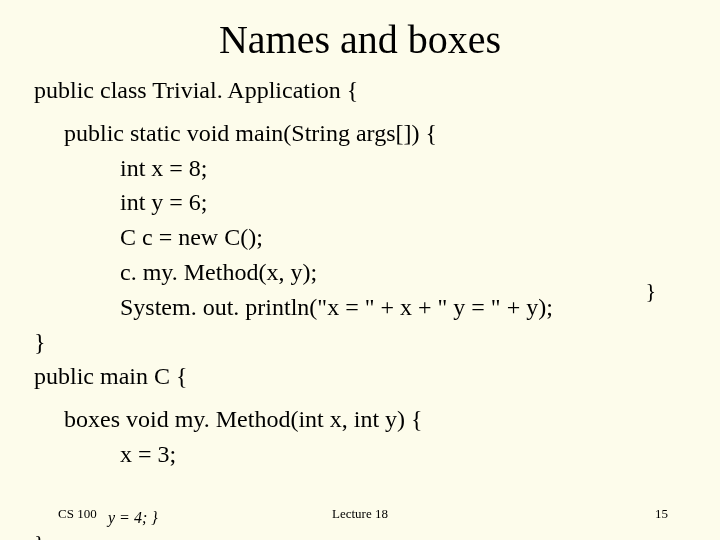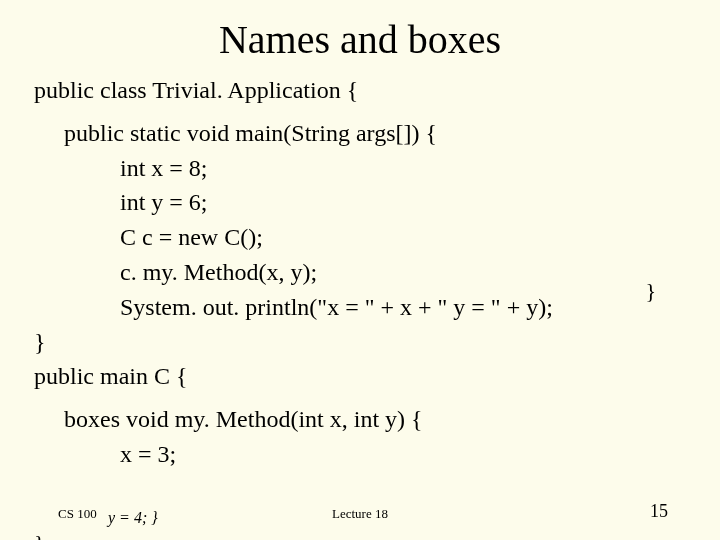--- a/index.html
+++ b/index.html
@@ -52,21 +52,21 @@
     left: 0;
     right: 0;
     bottom: 18px;
     text-align: center;
     font-size: 13px;
   }
   .footer-right {
     position: absolute;
     right: 52px;
     bottom: 18px;
-    font-size: 18px;
+    font-size: 13px;
   }
   .lastline {
     position: absolute;
     left: 108px;
     bottom: 13px;
     font-size: 16px;
     font-style: italic;
   }
   .cutbrace {
     position: absolute;

